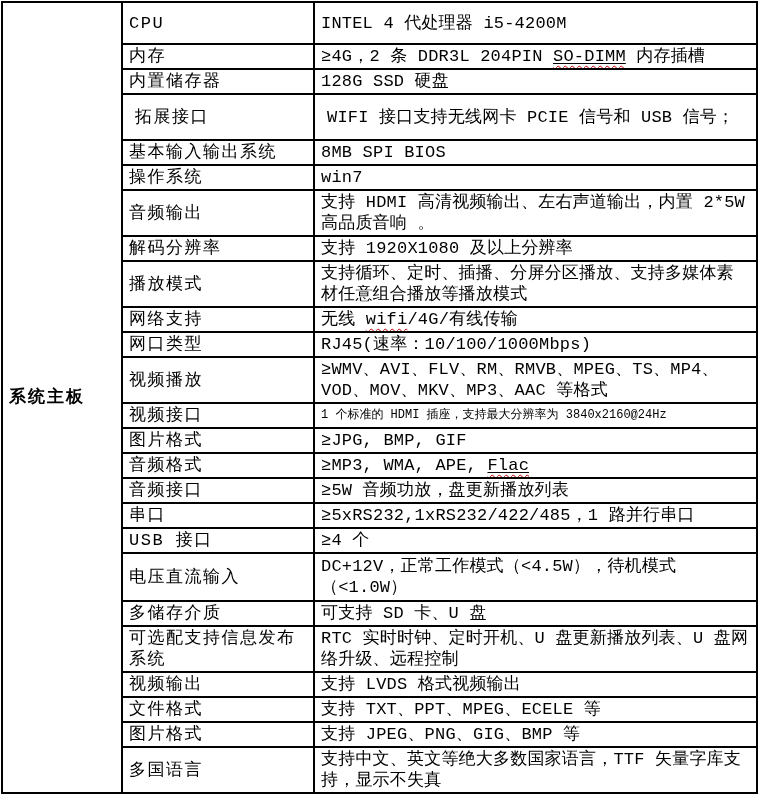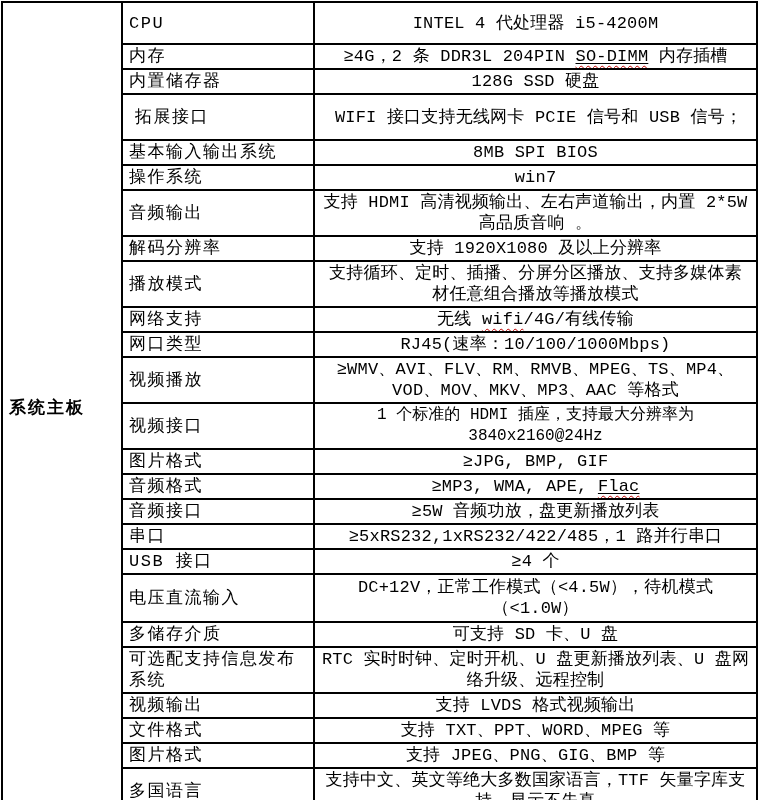--- a/index.html
+++ b/index.html
@@ -29,27 +29,27 @@
     word-break: break-word;
   }
   td.section {
     font-weight: bold;
     font-size: 21px;
     text-align: left;
     letter-spacing: 2px;
     padding: 0 2px;
   }
   td.label   { letter-spacing: 1.5px; }
-  td.value   { letter-spacing: 0.2px; text-align: center; }
+  td.value   { letter-spacing: 0.2px; }
 
   
   tbody tr:nth-child(1)  > td { height: 38px; margin-top: 34px; }
   tbody tr:nth-child(4)  > td { height: 42px; padding-left: 12px; }
   tbody tr:nth-child(19) > td { height: 44px; }
-  tbody tr:nth-child(13) td.value { font-size: 16px; letter-spacing: 0; }
+  tbody tr:nth-child(13) td.value { font-size: 12px; letter-spacing: 0; }
 
   
   .wavy {
     text-decoration-line: underline;
     text-decoration-style: wavy;
     text-decoration-color: #c00000;
     text-decoration-thickness: 1px;
     text-underline-offset: 4px;
   }
   .und {
@@ -156,21 +156,21 @@
         <tr>
           <td class="label">可选配支持信息发布系统</td>
           <td class="value">RTC 实时时钟、定时开机、U 盘更新播放列表、U 盘网络升级、远程控制</td>
         </tr>
         <tr>
           <td class="label">视频输出</td>
           <td class="value">支持 LVDS 格式视频输出</td>
         </tr>
         <tr>
           <td class="label">文件格式</td>
-          <td class="value">支持 TXT、PPT、WORD、MPEG 等</td>
+          <td class="value">支持 TXT、PPT、MPEG、ECELE 等</td>
         </tr>
         <tr>
           <td class="label">图片格式</td>
           <td class="value">支持 JPEG、PNG、GIG、BMP 等</td>
         </tr>
         <tr>
           <td class="label">多国语言</td>
           <td class="value">支持中文、英文等绝大多数国家语言，TTF 矢量字库支持，显示不失真</td>
         </tr>
       </tbody>

